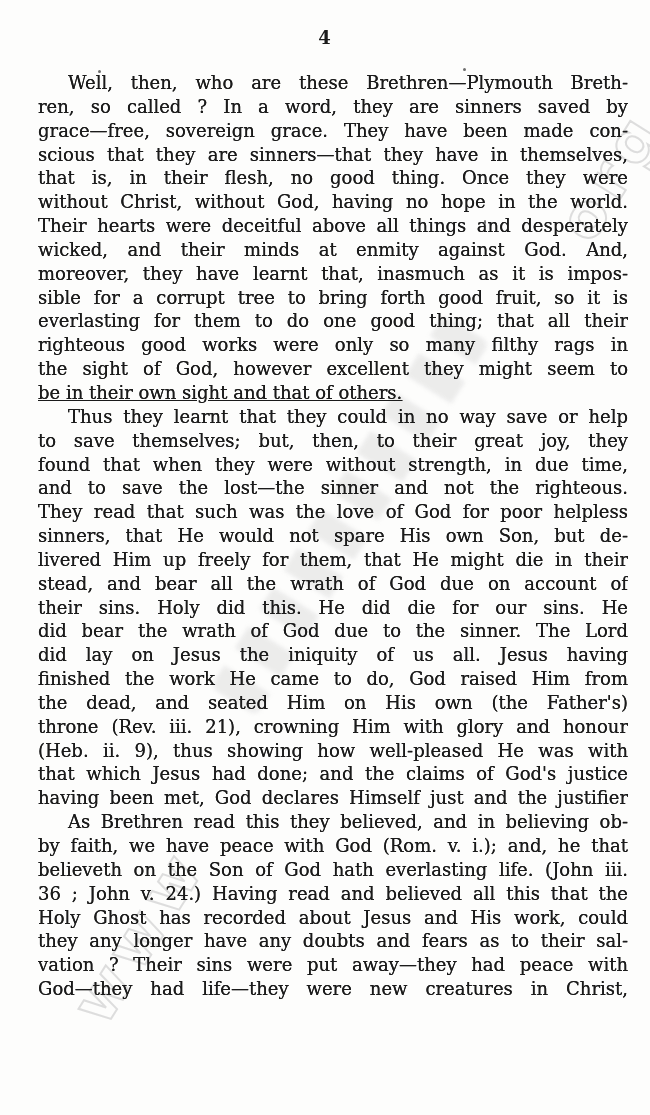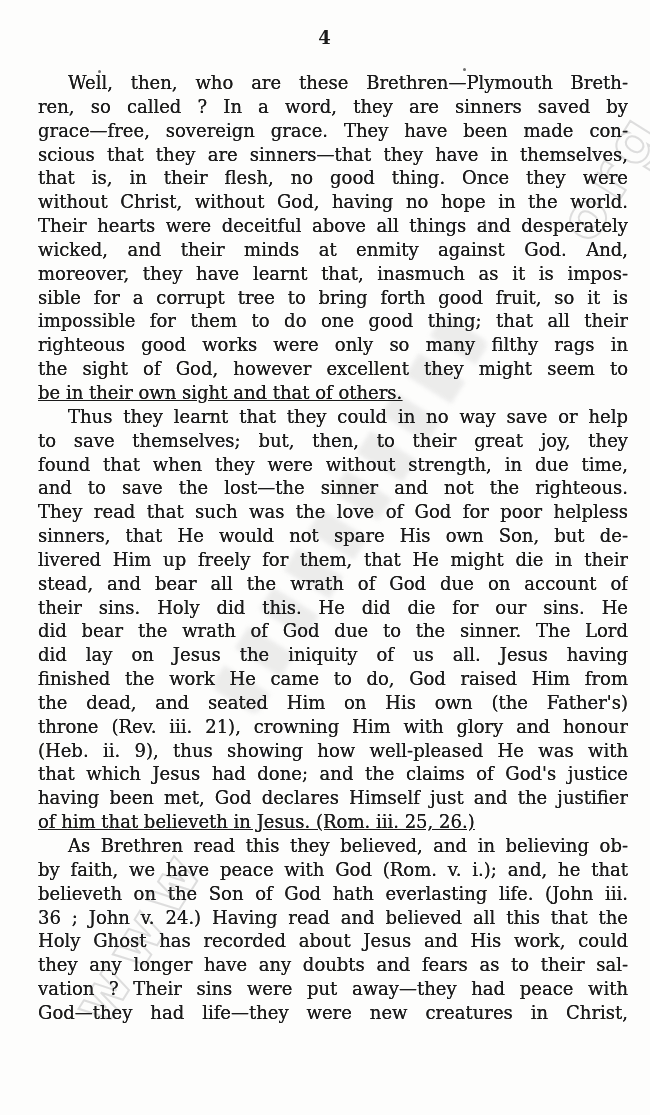--- a/index.html
+++ b/index.html
@@ -94,21 +94,21 @@
         <div class="line indent"><span>Well, then, who are these Brethren—Plymouth Breth-</span></div>
         <div class="line"><span>ren, so called ?  In a word, they are sinners saved by</span></div>
         <div class="line"><span>grace—free, sovereign grace.  They have been made </span><span class="em">con-</span></div>
         <div class="line"><span class="em">scious</span><span> that they are sinners—that they have in themselves,</span></div>
         <div class="line"><span>that is, in their flesh, </span><span class="em">no</span><span> good thing.  Once they were</span></div>
         <div class="line"><span>without Christ, without God, having no hope in the world.</span></div>
         <div class="line"><span>Their hearts were deceitful above all things and desperately</span></div>
         <div class="line"><span>wicked, and their minds at enmity against God.  And,</span></div>
         <div class="line"><span>moreover, they have learnt that, inasmuch as it is impos-</span></div>
         <div class="line"><span>sible for a corrupt tree to bring forth good fruit, so it is</span></div>
-        <div class="line"><span>impossible for them to do </span><span class="em">one</span><span> good thing; that all their</span></div>
+        <div class="line"><span>everlasting for them to do </span><span class="em">one</span><span> good thing; that all their</span></div>
         <div class="line"><span class="em">righteous</span><span> good works were only so many filthy rags in</span></div>
         <div class="line"><span>the sight of God, however excellent they might seem to</span></div>
         <div class="line no-just"><span>be in their own sight and that of others.</span></div>
       </div>
       <div>
         <div class="line indent"><span>Thus they learnt that they could in no way save or help</span></div>
         <div class="line"><span>to save themselves; but, then, to their great joy, they</span></div>
         <div class="line"><span>found that when they were </span><span class="em">without strength, in due time,</span></div>
         <div class="line"><span>and to save the lost—the sinner and not the righteous.</span></div>
         <div class="line"><span>They read that such was the love of God for poor helpless</span></div>
@@ -117,21 +117,20 @@
         <div class="line"><span>stead, and bear all the wrath of God due on account of</span></div>
         <div class="line"><span>their sins.  Holy did this.  He did die for our sins.  He</span></div>
         <div class="line"><span>did bear the wrath of God due to the sinner.  The Lord</span></div>
         <div class="line"><span>did lay on Jesus the iniquity of us all.  Jesus having</span></div>
         <div class="line"><span class="em">finished</span><span> the work He came to do, God raised Him from</span></div>
         <div class="line"><span>the dead, and seated Him on His own (the Father's)</span></div>
         <div class="line"><span>throne (Rev. iii. 21), crowning Him with glory and honour</span></div>
         <div class="line"><span>(Heb. ii. 9), thus showing how well-pleased He was with</span></div>
         <div class="line"><span>that which Jesus had done; and the claims of God's justice</span></div>
         <div class="line"><span>having been met, God declares Himself just and the justifier</span></div>
-        <div class="line no-just"><span>of him that believeth in Jesus. (Rom. iii. 25, 26.)</span></div>
       </div>
       <div>
         <div class="line indent"><span>As Brethren read this they believed, and in believing ob-</span></div>
         <div class="line"><span>by faith, we </span><span class="em">have</span><span> peace with God (Rom. v. i.); and, he that</span></div>
         <div class="line"><span>believeth on the Son of God </span><span class="em">hath</span><span> everlasting life. (John iii.</span></div>
         <div class="line"><span>36 ; John v. 24.)   Having read and believed all this that the</span></div>
         <div class="line"><span>Holy Ghost has recorded about Jesus and His work, could</span></div>
         <div class="line"><span>they any longer have any doubts and fears as to their sal-</span></div>
         <div class="line"><span>vation ?  Their sins were put away—they had peace with</span></div>
         <div class="line"><span>God—they had life—they were new creatures in Christ,</span></div>

